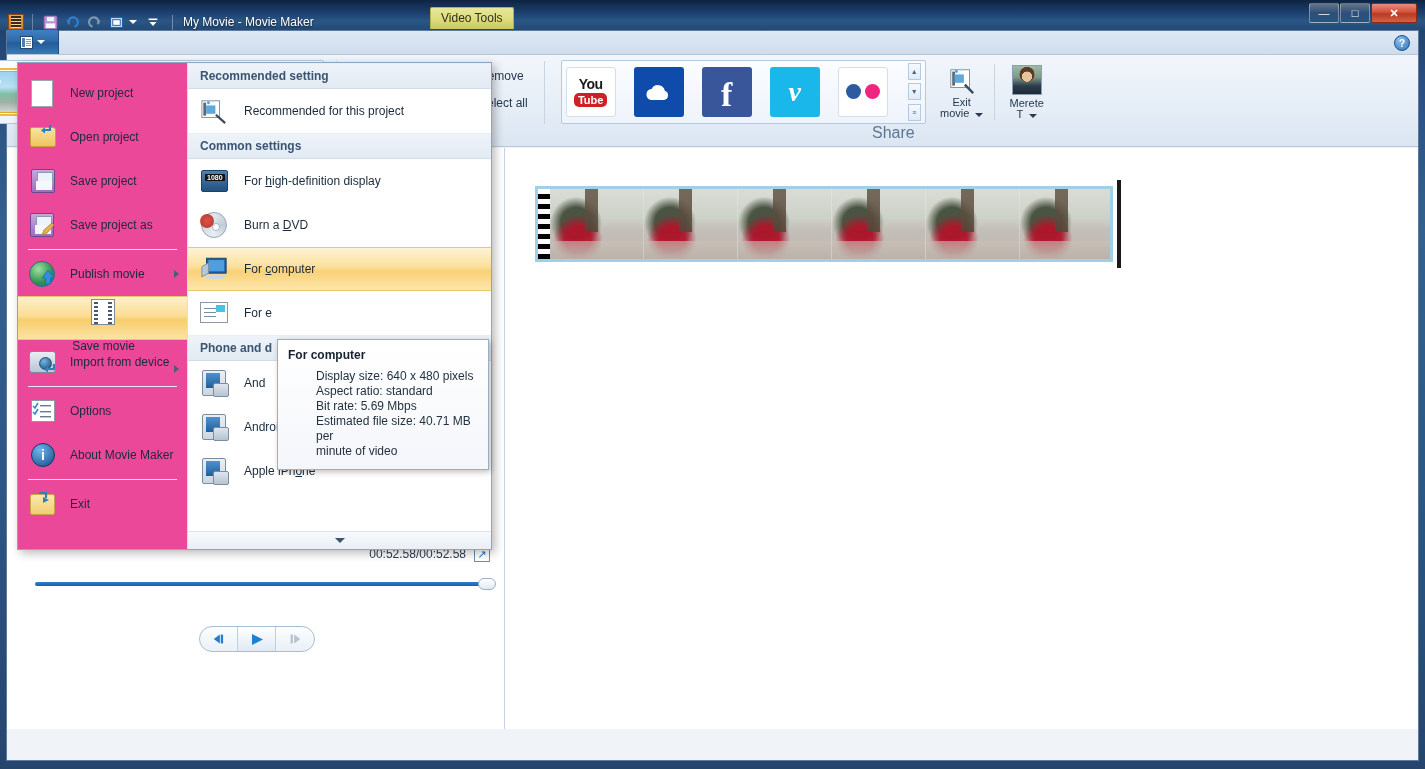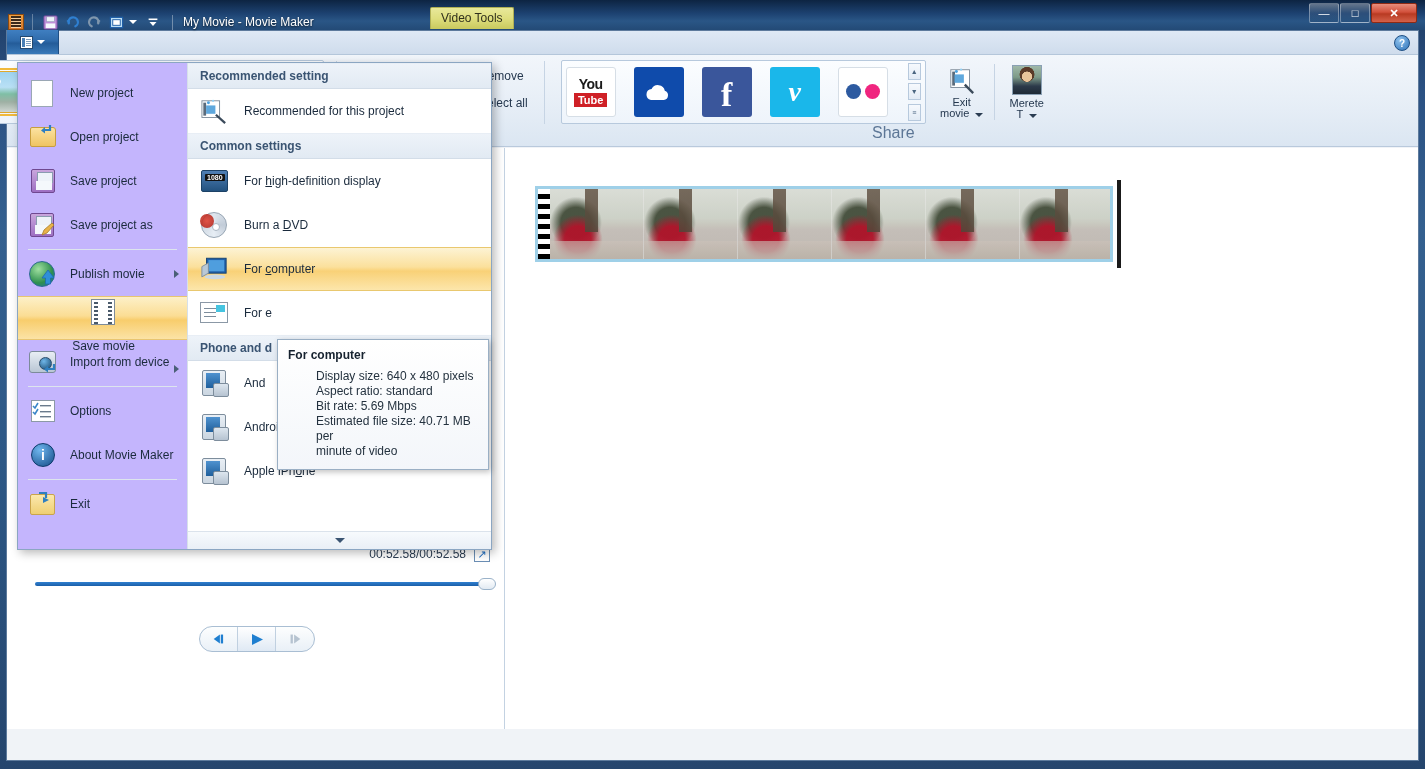--- a/index.html
+++ b/index.html
@@ -278,21 +278,21 @@
     background:linear-gradient(to bottom,#ffffff,#dce6f1);border:1px solid #8aa4bf;}
 
   
   #file-menu {
     position:absolute; left:10px; top:31px; width:475px; height:488px;
     background:#fff; border:1px solid #8ba6c2;
     box-shadow: 3px 3px 9px rgba(0,0,0,.28);
     z-index: 50; display:flex;
   }
   #file-menu-left {
-    width: 170px; background:#c4b5fd; border-right:1px solid #d6e0ea;
+    width: 170px; background:#ec4899; border-right:1px solid #d6e0ea;
     padding-top: 8px; position:relative;
   }
   .menu-item {
     display:flex;align-items:center;gap:12px; height:44px; padding:0 8px 0 10px;
     font-size:12px;color:#1a2a3c; position:relative;
   }
   .menu-item.highlight {
     background: linear-gradient(to bottom,#fdf0c8 0%, #fbdd94 45%, #f8cd6c 55%, #fbe3a6 100%);
     border-top:1px solid #e8c571; border-bottom:1px solid #e8c571;flex-direction:column;
   }
@@ -508,21 +508,21 @@
         <div class="ribbon-group-label">Editing</div>
       </div>
 
       <div class="group-sep"></div>
 
       <div class="ribbon-group" style="flex:1;">
         <div class="ribbon-group-body" style="width:100%;justify-content:flex-start;padding-left:10px;">
           <div id="share-gallery">
             <div class="share-tile" style="background:#fff;border:1px solid #d6dee6;flex-direction:column;gap:1px;">
               <div style="font:bold 14px 'Liberation Sans',sans-serif;color:#1b1b1b;letter-spacing:-.5px;">You</div>
-              <div style="background:#cf2026;color:#fff;font:bold 11px 'Liberation Sans',sans-serif;padding:1px 4px;border-radius:0;">Tube</div>
+              <div style="background:#cf2026;color:#fff;font:bold 11px 'Liberation Sans',sans-serif;padding:1px 4px;border-radius:5px;">Tube</div>
             </div>
             <div class="share-tile" style="background:#0f4bab;">
               <svg width="34" height="22" viewBox="0 0 34 22">
                 <path d="M9 19 a5.5 5.5 0 0 1 .6 -10.9 a7 7 0 0 1 13.2 1.6 a4.8 4.8 0 0 1 -1 9.3 Z" fill="#fff"></path>
               </svg>
             </div>
             <div class="share-tile" style="background:#3a569b;">
               <span style="font:bold 34px 'Liberation Serif',serif;color:#fff;line-height:34px;margin-top:6px;">f</span>
             </div>
             <div class="share-tile" style="background:#1ab7ea;">

